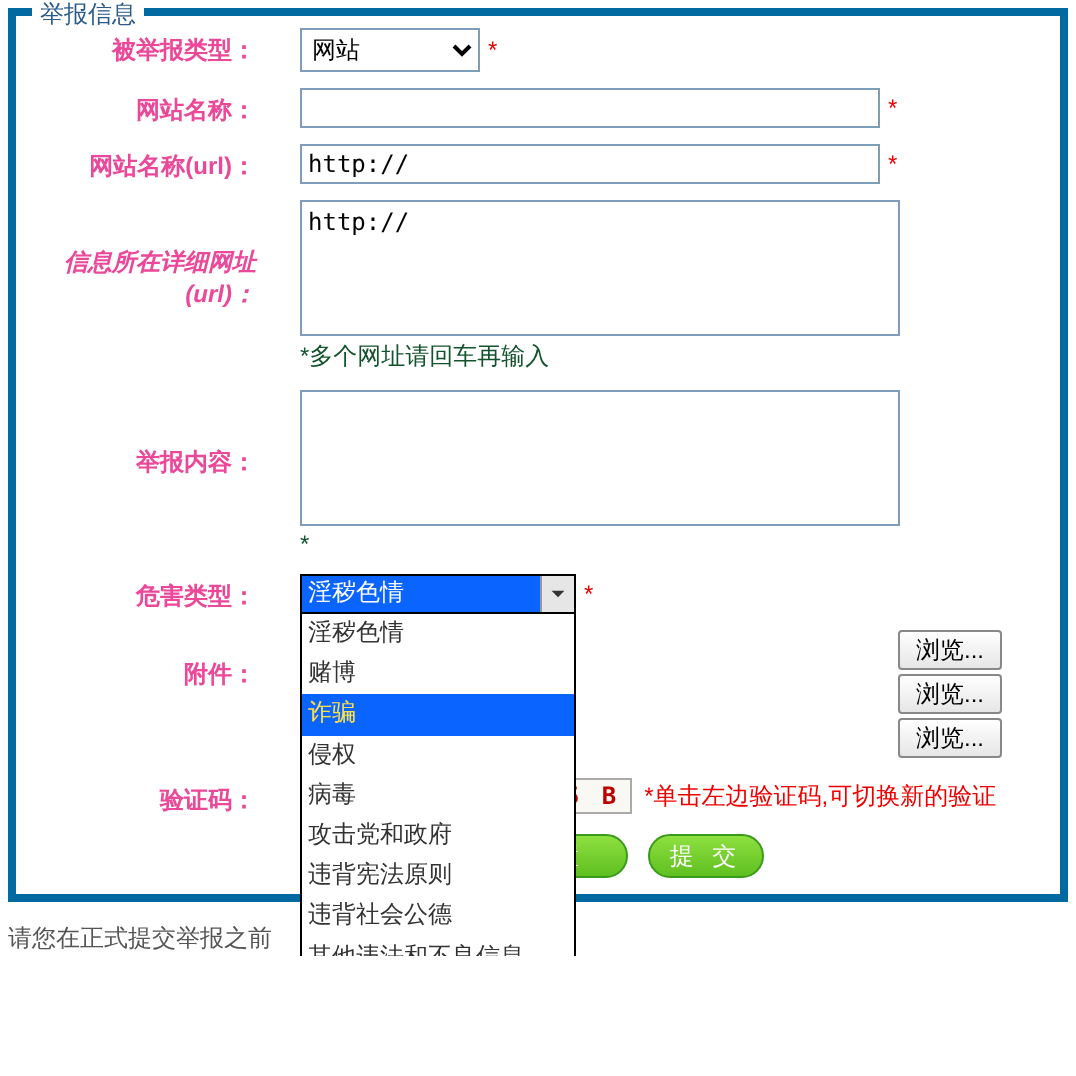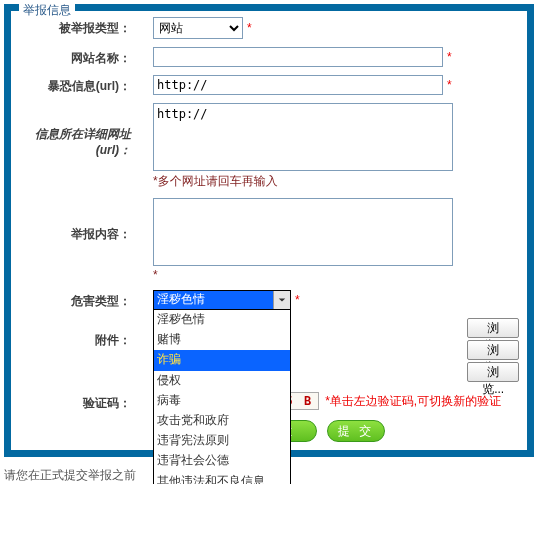--- a/index.html
+++ b/index.html
@@ -1,31 +1,31 @@
 <!DOCTYPE html>
 <html><head>
 <meta charset="utf-8">
 <style>
 * { box-sizing: border-box; margin: 0; padding: 0; }
 body { font-family: "Microsoft YaHei", Arial, sans-serif; font-size: 12px; color: #333; background: #fff; width: 538px; }
-.fieldset { border: 7px solid #0369a1; margin: 4px; padding: 6px 8px 2px 8px; position: relative; }
+.fieldset { border: 4px solid #0369a1; margin: 4px; padding: 6px 8px 2px 8px; position: relative; }
 .legend { position: absolute; top: -9px; left: 8px; background: #fff; padding: 0 4px; color: #2a5a8a; font-size: 12px; }
 .row { display: flex; align-items: flex-start; margin-bottom: 8px; }
-.label { width: 118px; text-align: right; padding-right: 6px; padding-top: 3px; font-weight: bold; color: #404040; flex-shrink: 0; }
+.label { width: 118px; text-align: right; padding-right: 6px; padding-top: 3px; font-weight: bold; color: #ec4899; flex-shrink: 0; }
 .label-2line { line-height: 1.3; }
 .field { flex: 1; display: flex; align-items: center; flex-wrap: wrap; padding-left: 16px; }
 .req { color: #e00; margin-left: 4px; }
 .ipt { border: 1px solid #7f9db9; padding: 2px 3px; font-size: 12px; height: 20px; }
 .ipt-w1 { width: 290px; }
 .ipt-url { width: 290px; font-family: monospace; }
 .sel { border: 1px solid #7f9db9; height: 22px; font-size: 12px; padding: 1px; background: #fff; }
 .sel-w { width: 90px; }
 .ta { border: 1px solid #7f9db9; width: 300px; height: 68px; padding: 3px; font-size: 12px; resize: none; overflow-y: scroll; font-family: monospace; }
 .ta2 { border: 1px solid #7f9db9; width: 300px; height: 68px; padding: 3px; font-size: 12px; resize: none; overflow-y: scroll; }
-.hint { color: #7f1d1d; font-size: 12px; display: block; margin-top: 2px; text-align: center; }
+.hint { color: #14532d; font-size: 12px; display: block; margin-top: 2px; text-align: center; }
 .dd-wrap { position: relative; font-family: Liberation Mono, monospace; }
 .dd-sel { display: flex; border: 1px solid #000; width: 138px; height: 20px; background: #fff; }
 .dd-seltext { flex: 1; background: #0a64ff; color: #fff; padding: 1px 3px; line-height: 16px; }
 .dd-arrow { width: 17px; background: #e6e6e6; border-left: 1px solid #999; display: flex; align-items: center; justify-content: center; }
 .dd-arrow svg { width: 8px; height: 8px; }
 .dd-list { position: absolute; top: 19px; left: 0; width: 138px; border: 1px solid #000; background: #fff; z-index: 10; }
 .dd-opt { padding: 2px 3px; font-size: 12px; cursor: default; line-height: 1.35; }
 .dd-opt.hl { background: #0a64ff; color: #fde047; }
 .attach { display: flex; align-items: center; margin-bottom: 2px; }
 .attach .spacer { width: 295px; }
@@ -55,21 +55,21 @@
 
   <div class="row">
     <div class="label">网站名称：</div>
     <div class="field">
       <input class="ipt ipt-w1" type="text" style="">
       <span class="req">*</span>
     </div>
   </div>
 
   <div class="row">
-    <div class="label">暴恐信息(url)：</div>
+    <div class="label">网站名称(url)：</div>
     <div class="field">
       <input class="ipt ipt-url" type="text" value="http://" style="">
       <span class="req">*</span>
     </div>
   </div>
 
   <div class="row">
     <div class="label label-2line" style="padding-top:24px;font-style:italic;">
       <span>信息所在详细网址</span><br>
       <span>(url)：</span>
@@ -114,21 +114,21 @@
             <div class="dd-opt">私服外挂</div>
             <div class="dd-opt">暴恐信息</div>
           </div>
       </div>
       <span class="req">*</span>
     </div>
   </div>
 
   <div class="row">
     <div class="label" style="padding-top:14px;">附件：</div>
-    <div class="field" style="flex-direction:column; align-items:flex-start;margin-left:18px;">
+    <div class="field" style="flex-direction:column; align-items:flex-start;">
       <div class="attach">
           <div class="spacer"></div>
           <button class="btn-browse">浏览...</button>
         </div>
       <div class="attach">
           <div class="spacer"></div>
           <button class="btn-browse">浏览...</button>
         </div>
       <div class="attach">
           <div class="spacer"></div>

